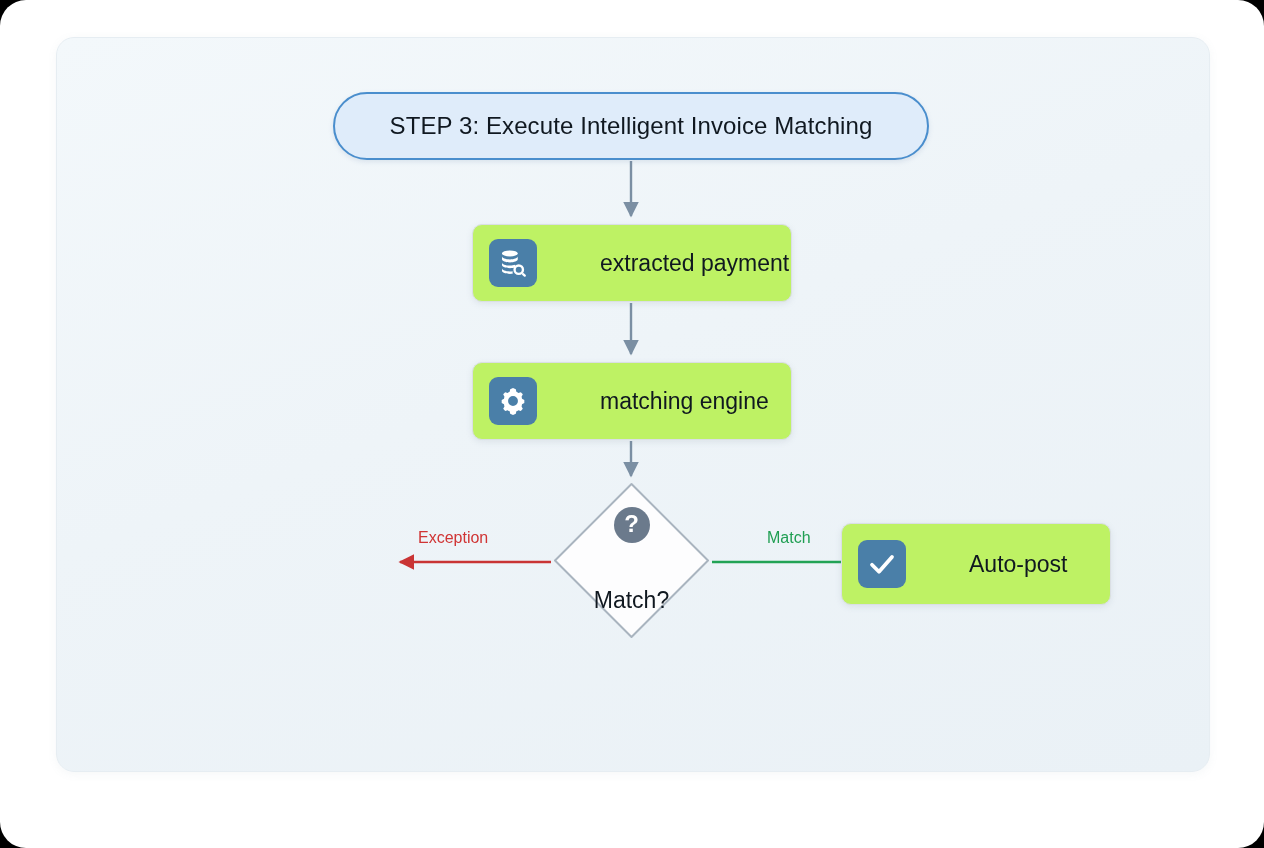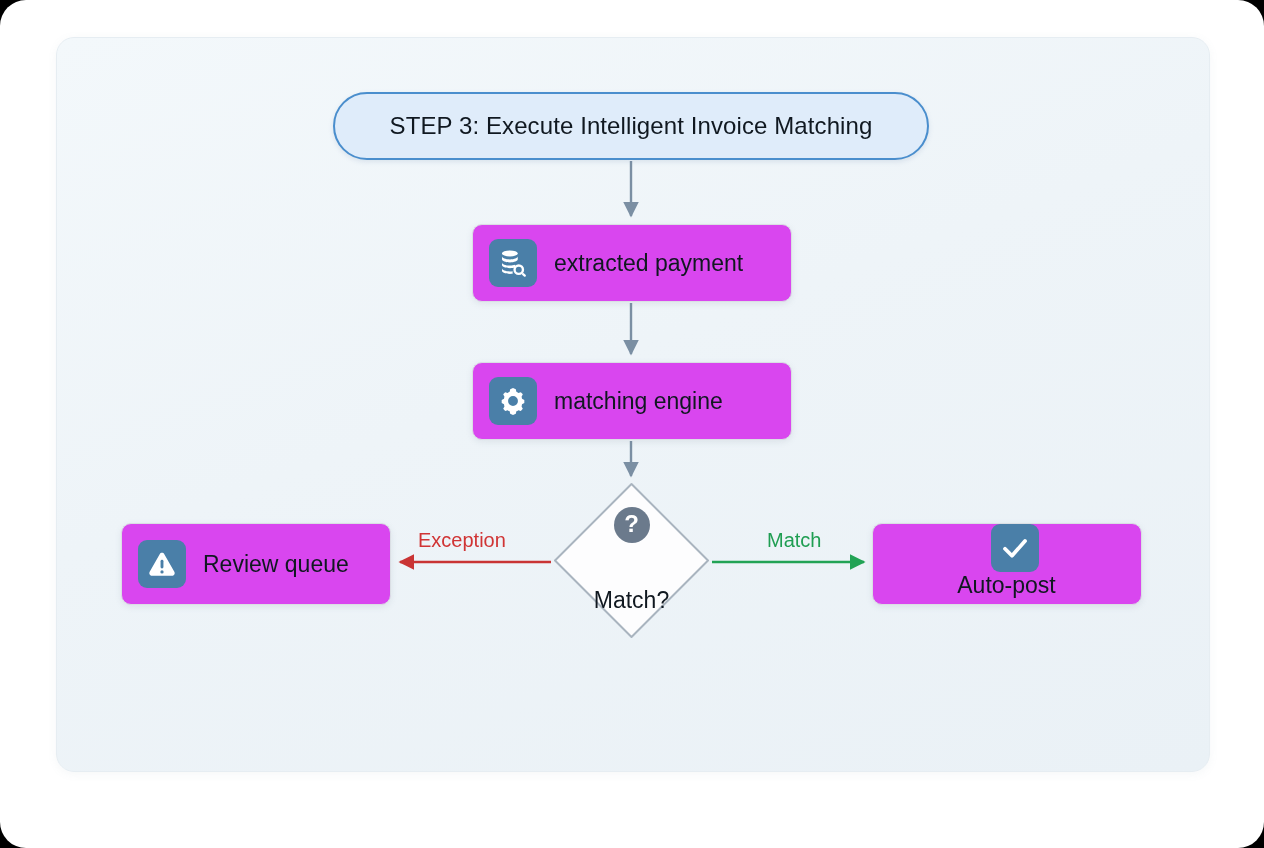--- a/index.html
+++ b/index.html
@@ -80,26 +80,27 @@
   }
   .title-node .label {
     font-size: 24px;
     color: #101820;
     letter-spacing: 0.1px;
     white-space: nowrap;
   }
 
   
   .process-node {
-    background: #d946ef;
+    background: #bef264;
     border: 1px solid #dadfe4;
     border-radius: 10px;
     display: flex;
     align-items: center;
     box-shadow: 0 2px 6px rgba(130,145,160,0.16);
+    gap: 46px;
   }
   .process-node .icon-chip {
     width: 48px;
     height: 48px;
     flex: 0 0 48px;
     border-radius: 9px;
     background: #4a7fa8;
     display: flex;
     align-items: center;
     justify-content: center;
@@ -109,21 +110,21 @@
     font-size: 23px;
     color: #101820;
     margin-left: 17px;
     margin-right: 18px;
     white-space: nowrap;
   }
 
   #node-extracted { left: 472px; top: 224px;  width: 320px; height: 78px; }
   #node-engine    { left: 472px; top: 362px;  width: 320px; height: 78px; align-items: center; }
   #node-review    { left: 121px; top: 523px;  width: 270px; height: 82px; }
-  #node-autopost  { left: 872px; top: 523px;  width: 270px; height: 82px; flex-direction: column; }
+  #node-autopost  { left: 841px; top: 523px;  width: 270px; height: 82px; }
 
   
   #node-decision {
     left: 553px;
     top: 482px;
     width: 157px;
     height: 157px;
   }
   .diamond-shape {
     position: absolute;
@@ -162,21 +163,21 @@
   .diamond-content .label {
     font-size: 23px;
     color: #101820;
     white-space: nowrap;
     margin-top: 38px;
   }
 
   
   .edge-label {
     position: absolute;
-    font-size: 20px;
+    font-size: 16px;
     white-space: nowrap;
   }
   #label-exception {
     left: 418px;
     top: 529px;
     color: #d03434;
   }
   #label-match {
     left: 752px;
     top: 529px;
@@ -261,32 +262,20 @@
     <div id="node-decision" class="node">
       <svg class="diamond-shape" viewBox="0 0 157 157" width="157" height="157" xmlns="http://www.w3.org/2000/svg">
         <polygon points="78.5,2 155,78.5 78.5,155 2,78.5" fill="#fdfdfe" stroke="#a9b4bf" stroke-width="2" stroke-linejoin="round"></polygon>
       </svg>
       <div class="diamond-content">
         <span class="q-badge">?</span>
         <span class="label">Match?</span>
       </div>
     </div>
 
-    <div id="node-review" class="node process-node">
-      <span class="icon-chip">
-        <svg class="icon-svg" width="30" height="30" viewBox="0 0 24 24" xmlns="http://www.w3.org/2000/svg" fill="#ffffff">
-          <path d="M12 3.0 c.75 0 1.45 .42 1.85 1.1 l8.0 14.0 c .4 .72 .4 1.55 0 2.2
-                   c -.4 .68 -1.1 1.1 -1.85 1.1 l-16.0 0 c -.75 0 -1.45 -.42 -1.85 -1.1
-                   c -.4 -.65 -.4 -1.48 0 -2.2 l8.0 -14.0 c .4 -.68 1.1 -1.1 1.85 -1.1 z"></path>
-          <rect x="10.85" y="8.6" width="2.3" height="7.0" rx="1.15" fill="#4a7fa8"></rect>
-          <circle cx="12" cy="18.35" r="1.3" fill="#4a7fa8"></circle>
-        </svg>
-      </span>
-      <span class="label">Review queue</span>
-    </div>
 
     <div id="node-autopost" class="node process-node">
       <span class="icon-chip">
         <svg class="icon-svg" width="30" height="30" viewBox="0 0 24 24" xmlns="http://www.w3.org/2000/svg" fill="none" stroke="#ffffff" stroke-width="3.0" stroke-linecap="round" stroke-linejoin="round">
           <polyline points="4,12.6 9.6,18.2 20,6.4"></polyline>
         </svg>
       </span>
       <span class="label">Auto-post</span>
     </div>
 

